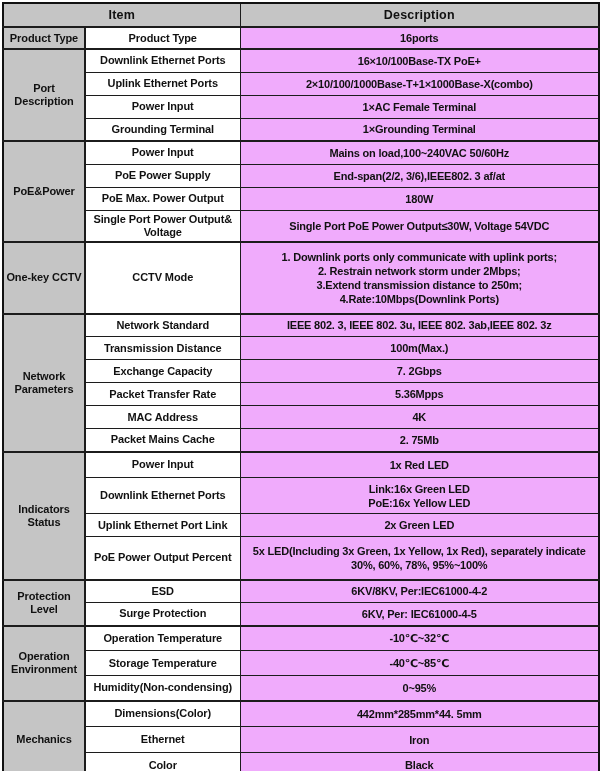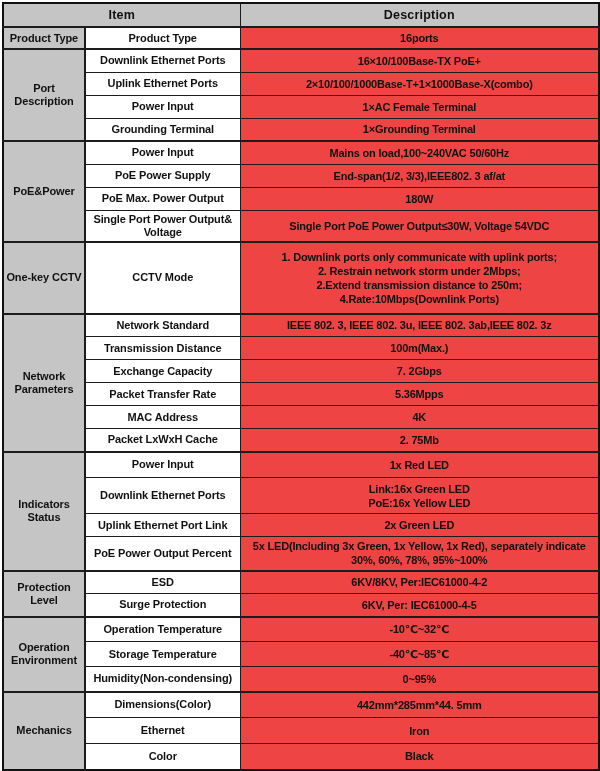--- a/index.html
+++ b/index.html
@@ -53,33 +53,33 @@
   td.item-cell {
     font-size: 11px;
     line-height: 13px;
     letter-spacing: -0.1px;
     background: #ffffff;
   }
   td.desc-cell {
     font-size: 11px;
     line-height: 14px;
     letter-spacing: -0.2px;
-    background: #ef4444;
+    background: #f0abfc;
   }
   td.desc-cell div { white-space: nowrap; }
   tr.section-start td { border-top-width: 2.5px; }
   
   tbody tr { height: 23px; }
   
   tbody tr:nth-child(1)  { height: 22px; }  
   tbody tr:nth-child(9)  { height: 24px; }  
   tbody tr:nth-child(10) { height: 72px; }  
   tbody tr:nth-child(17) { height: 26px; }  
   tbody tr:nth-child(18) { height: 36px; }  
-  tbody tr:nth-child(20) { height: 34px; }  
+  tbody tr:nth-child(20) { height: 43px; }  
   tbody tr:nth-child(23),
   tbody tr:nth-child(24),
   tbody tr:nth-child(25) { height: 25px; }  
   tbody tr:nth-child(26),
   tbody tr:nth-child(27),
   tbody tr:nth-child(28) { height: 26px; }  
 </style>
 </head>
 <body>
 
@@ -119,37 +119,37 @@
           <td class="item-cell">Grounding Terminal</td>
           <td class="desc-cell">1×Grounding Terminal</td>
         </tr>
         <tr class="section-start">
           <td class="cat-cell" rowspan="4">PoE&amp;Power</td>
           <td class="item-cell">Power Input</td>
           <td class="desc-cell">Mains on load,100~240VAC 50/60Hz</td>
         </tr>
         <tr>
           <td class="item-cell">PoE Power Supply</td>
-          <td class="desc-cell">End-span(1/2, 3/3),IEEE802. 3 af/at</td>
+          <td class="desc-cell">End-span(2/2, 3/6),IEEE802. 3 af/at</td>
         </tr>
         <tr>
           <td class="item-cell">PoE Max. Power Output</td>
           <td class="desc-cell">180W</td>
         </tr>
         <tr>
           <td class="item-cell">Single Port Power Output&amp; Voltage</td>
           <td class="desc-cell">Single Port PoE Power Output≤30W, Voltage 54VDC</td>
         </tr>
         <tr class="section-start">
           <td class="cat-cell" rowspan="1">One-key CCTV</td>
           <td class="item-cell">CCTV Mode</td>
           <td class="desc-cell">
             <div>1. Downlink ports only communicate with uplink ports;</div>
             <div>2. Restrain network storm under 2Mbps;</div>
-            <div>2.Extend transmission distance to 250m;</div>
+            <div>3.Extend transmission distance to 250m;</div>
             <div>4.Rate:10Mbps(Downlink Ports)</div>
           </td>
         </tr>
         <tr class="section-start">
           <td class="cat-cell" rowspan="6">Network Parameters</td>
           <td class="item-cell">Network Standard</td>
           <td class="desc-cell">IEEE 802. 3, IEEE 802. 3u, IEEE 802. 3ab,IEEE 802. 3z</td>
         </tr>
         <tr>
           <td class="item-cell">Transmission Distance</td>
@@ -161,21 +161,21 @@
         </tr>
         <tr>
           <td class="item-cell">Packet Transfer Rate</td>
           <td class="desc-cell">5.36Mpps</td>
         </tr>
         <tr>
           <td class="item-cell">MAC Address</td>
           <td class="desc-cell">4K</td>
         </tr>
         <tr>
-          <td class="item-cell">Packet LxWxH Cache</td>
+          <td class="item-cell">Packet Mains Cache</td>
           <td class="desc-cell">2. 75Mb</td>
         </tr>
         <tr class="section-start">
           <td class="cat-cell" rowspan="4">Indicators Status</td>
           <td class="item-cell">Power Input</td>
           <td class="desc-cell">1x Red LED</td>
         </tr>
         <tr>
           <td class="item-cell">Downlink Ethernet Ports</td>
           <td class="desc-cell">

